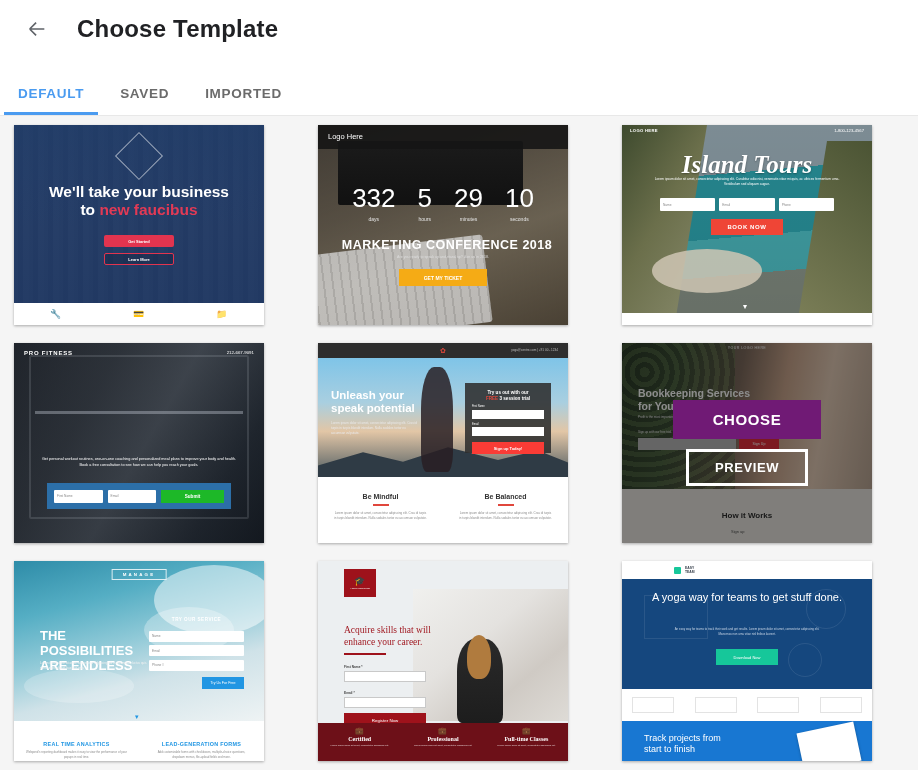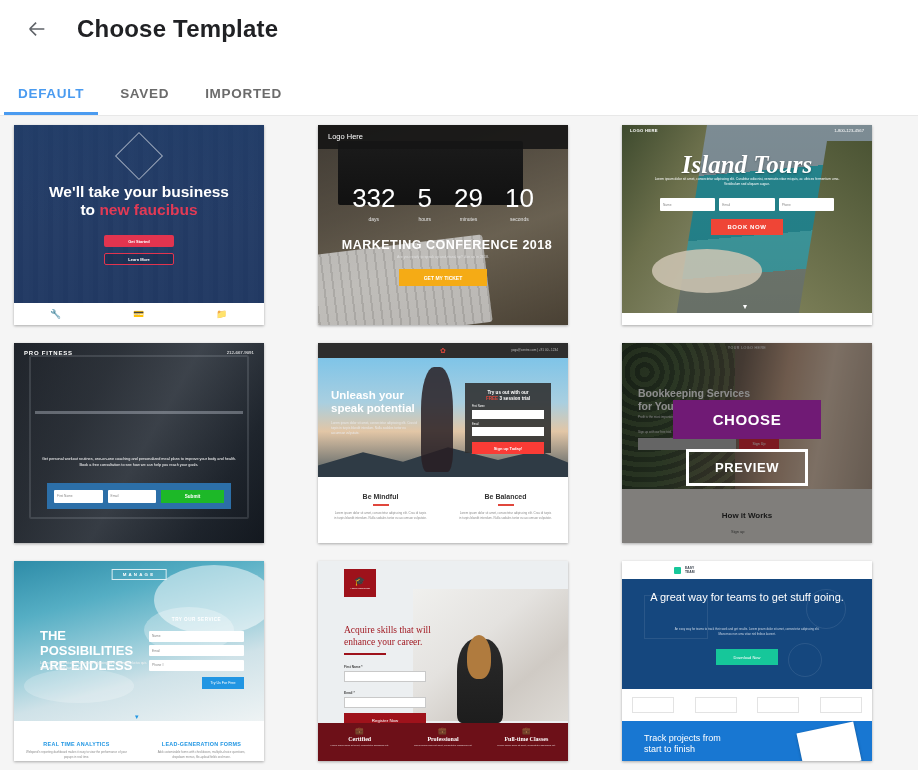--- a/index.html
+++ b/index.html
@@ -498,21 +498,21 @@
         <div class="c9-mark"></div>
         <div class="c9-brand">
           <span>EASY</span><br><span>TEAM</span>
         </div>
       </div>
       <div class="c9-hero">
         <div class="c9-doodle" style="left:22px;top:16px;width:64px;height:44px;"></div>
         <div class="c9-doodle" style="right:26px;top:10px;width:40px;height:40px;border-radius:50%;"></div>
         <div class="c9-doodle" style="right:50px;bottom:12px;width:34px;height:34px;border-radius:50%;"></div>
       </div>
-      <div class="c9-h1">A great way for teams to get stuff going.</div>
+      <div class="c9-h1">A yoga way for teams to get stuff done.</div>
       <div class="c9-p">An easy way for teams to track their work and get results. Lorem ipsum dolor sit amet, consectetur adipiscing elit. Maecenas non urna vitae nisl finibus laoreet.</div>
       <div class="c9-dl">Download Now</div>
       <div class="c9-logos">
         <div class="c9-lg"></div>
         <div class="c9-lg"></div>
         <div class="c9-lg"></div>
         <div class="c9-lg"></div>
       </div>
       <div class="c9-blue">
         <div class="c9-h2">

